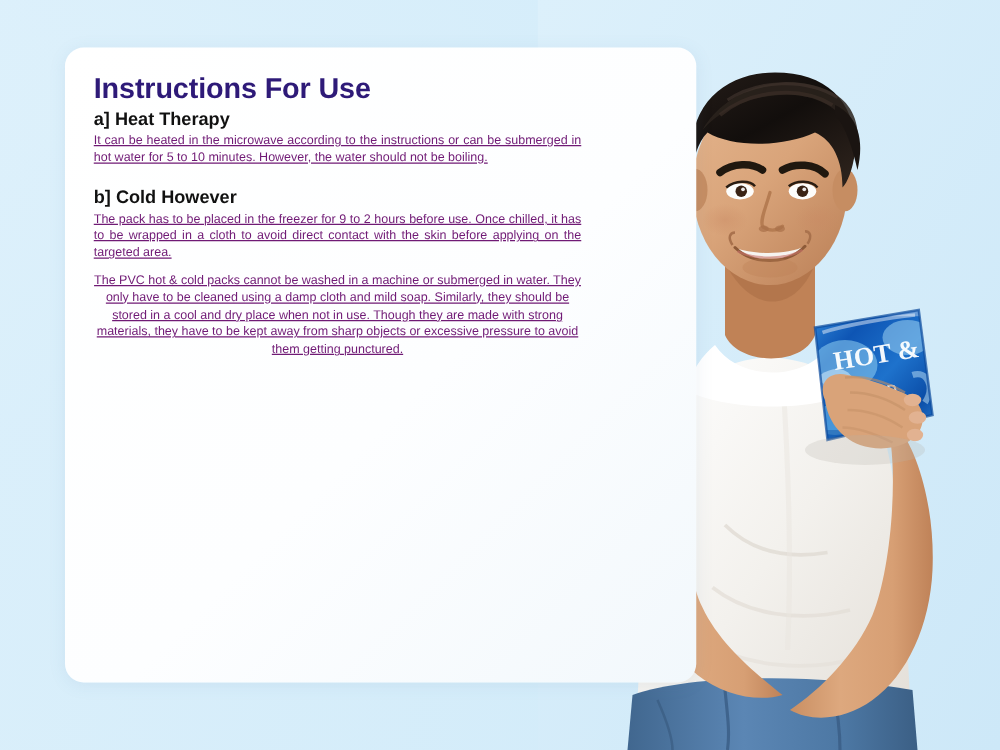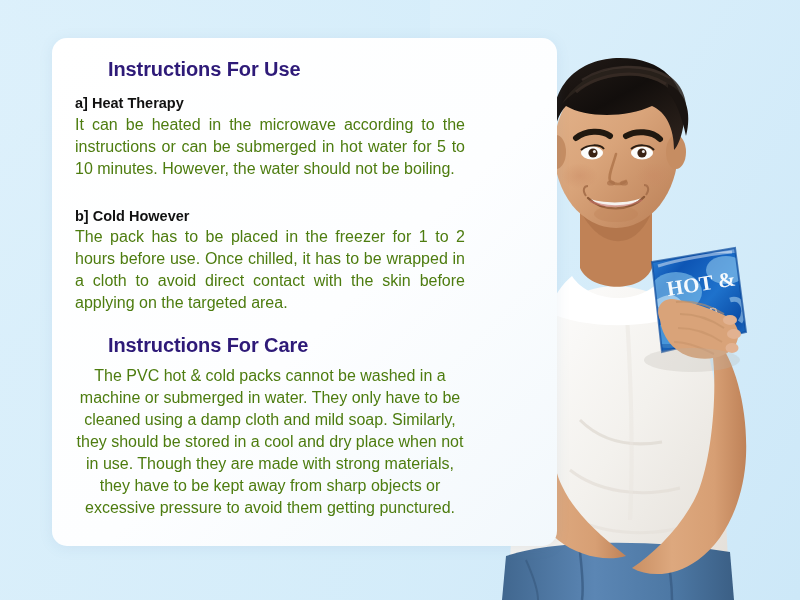--- a/index.html
+++ b/index.html
@@ -31,40 +31,40 @@
     box-shadow:0 2px 14px rgba(90,130,165,.10);
   }
 
   
   #content {
     position:absolute;
     left:75px; top:58px; width:390px;
     color:#1b1b1b;
   }
   h1 {
-    font-size:20px;
+    font-size:23px;
     font-weight:bold;
     color:#2e1a78;
     letter-spacing:-0.1px;
     line-height:1.12;
-    margin-left:33px;
   }
   h1.care { margin-top:20px; }
   .sub {
     font-size:14.5px;
     font-weight:bold;
     color:#111;
-    margin-top:14px;
+    margin-top:3px;
     line-height:1.25;
   }
   p.body {
-    font-size:16px;
+    font-size:10px;
     line-height:1.38;
-    color:#4d7c0f;
+    color:#701a75;
     margin-top:1px;
+    text-decoration:underline;
   }
   p.justify { text-align:justify; text-align-last:left; }
   p.care-body { margin-top:8px; text-align:center; }
   .gap { height:13px; }
 
   
   #photo {
     position:absolute;
     left:430px; top:0; width:370px; height:600px;
     overflow:hidden;
@@ -258,19 +258,18 @@
 <div id="content">
 
   <h1>Instructions For Use</h1>
 
   <div class="sub">a] Heat Therapy</div>
   <p class="body justify">It can be heated in the microwave according to the instructions or can be submerged in hot water for 5 to 10 minutes. However, the water should not be boiling.</p>
 
   <div class="gap"></div>
 
   <div class="sub">b] Cold However</div>
-  <p class="body justify">The pack has to be placed in the freezer for 1 to 2 hours before use. Once chilled, it has to be wrapped in a cloth to avoid direct contact with the skin before applying on the targeted area.</p>
-
-  <h1 class="care">Instructions For Care</h1>
+  <p class="body justify">The pack has to be placed in the freezer for 9 to 2 hours before use. Once chilled, it has to be wrapped in a cloth to avoid direct contact with the skin before applying on the targeted area.</p>
+
 
   <p class="body care-body">The PVC hot &amp; cold packs cannot be washed in a machine or submerged in water. They only have to be cleaned using a damp cloth and mild soap. Similarly, they should be stored in a cool and dry place when not in use. Though they are made with strong materials, they have to be kept away from sharp objects or excessive pressure to avoid them getting punctured.</p>
 
 </div>
 
 </body></html>

